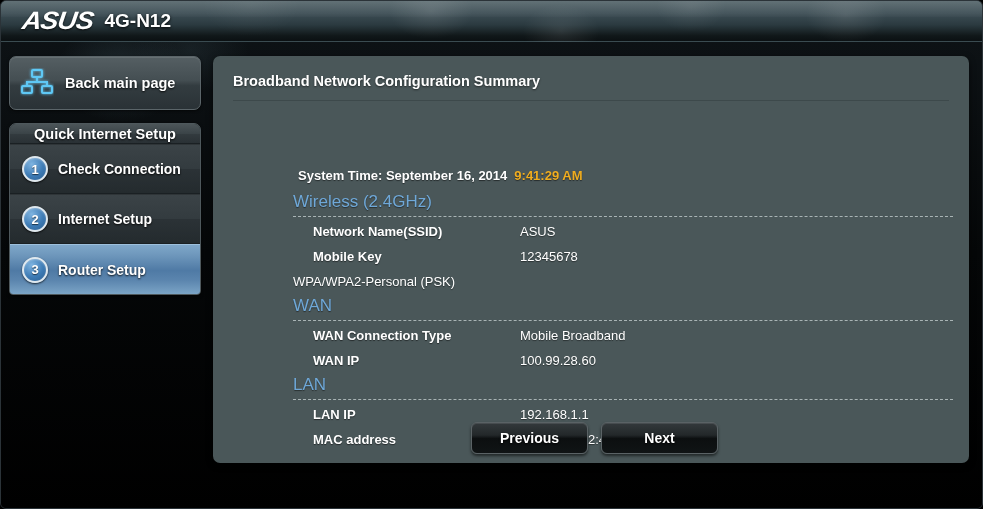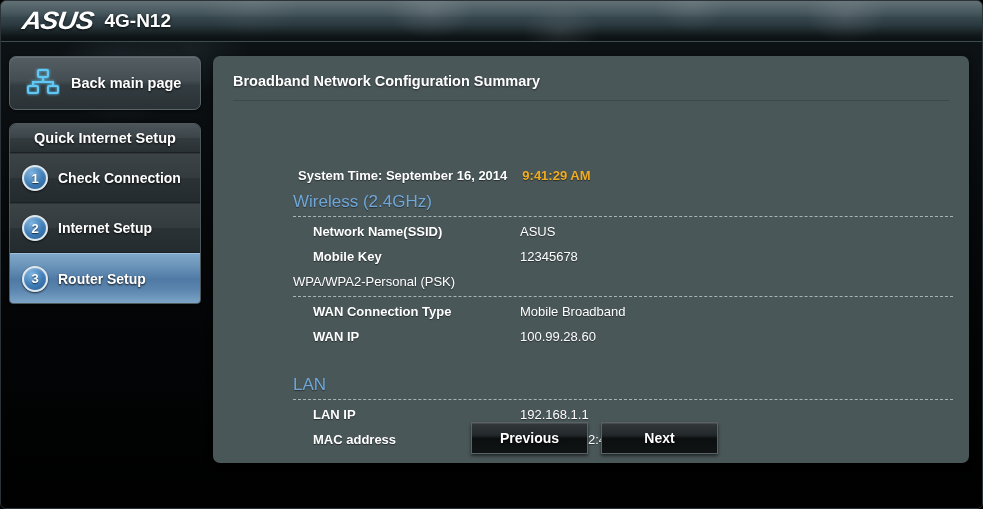--- a/index.html
+++ b/index.html
@@ -92,21 +92,21 @@
   }
 
   .back-main {
     position: relative;
     width: 192px; height: 54px;
     border-radius: 7px;
     border: 1px solid #5b6569;
     background: linear-gradient(180deg, #555f63 0%, #444e52 45%, #333c40 55%, #2a3236 100%);
     display: flex;
     align-items: center;
-    padding-left: 16px;
+    padding-left: 10px;
     gap: 11px;
     box-shadow: 0 1px 3px rgba(0,0,0,0.6), inset 0 1px 0 rgba(255,255,255,0.10);
     cursor: pointer;
   }
   .back-main-label {
     font-size: 14.5px;
     font-weight: bold;
     color: #ffffff;
     text-shadow: 0 1px 2px rgba(0,0,0,0.9);
   }
@@ -116,21 +116,21 @@
   .qis-panel {
     margin-top: 13px;
     width: 192px;
     border-radius: 7px 7px 4px 4px;
     border: 1px solid #4e585c;
     overflow: hidden;
     background: #2c3539;
     box-shadow: 0 1px 3px rgba(0,0,0,0.6);
   }
   .qis-title {
-    height: 29px;
+    height: 20px;
     display: flex;
     align-items: center;
     justify-content: center;
     font-size: 14.5px;
     font-weight: bold;
     color: #ffffff;
     text-shadow: 0 1px 2px rgba(0,0,0,0.9);
     background: linear-gradient(180deg, #4c5559 0%, #3b4448 50%, #333b3f 51%, #2a3135 100%);
     border-bottom: 1px solid #1a2023;
   }
@@ -208,21 +208,21 @@
     position: absolute;
     left: 85px; top: 112px;
     font-size: 13px;
     font-weight: bold;
     color: #ffffff;
     text-shadow: 0 1px 1px rgba(0,0,0,0.5);
     white-space: nowrap;
   }
   .system-time .clock {
     color: #f0ad20;
-    margin-left: 15px;
+    margin-left: 7px;
   }
 
   .section {
     position: absolute;
     left: 80px;
     width: 660px;
   }
   .section-head {
     font-size: 17px;
     color: #6fa8d8;
@@ -255,21 +255,21 @@
 
   
   .buttons {
     position: absolute;
     left: 258px; top: 366px;
     display: flex;
     gap: 13px;
   }
   .btn {
     height: 32px;
-    border-radius: 0;
+    border-radius: 6px;
     border: 1px solid #5a6265;
     background: linear-gradient(180deg, #33393c 0%, #23282a 40%, #0c0f10 52%, #101415 100%);
     color: #ffffff;
     font-size: 14px;
     font-weight: bold;
     font-family: "Liberation Sans", sans-serif;
     text-shadow: 0 1px 2px rgba(0,0,0,0.9);
     display: flex;
     align-items: center;
     justify-content: center;
@@ -360,20 +360,21 @@
       <div class="row">
         <span class="row-label">Mobile Key</span>
         <span class="row-value">12345678</span>
       </div>
       <div class="row">
         <span class="row-value">WPA/WPA2-Personal (PSK)</span>
       </div>
     </div>
 
     <div class="section" style="top:240px;">
+      <div class="section-head">WAN</div>
       <div class="section-rule"></div>
       <div class="row">
         <span class="row-label">WAN Connection Type</span>
         <span class="row-value">Mobile Broadband</span>
       </div>
       <div class="row">
         <span class="row-label">WAN IP</span>
         <span class="row-value">100.99.28.60</span>
       </div>
     </div>

